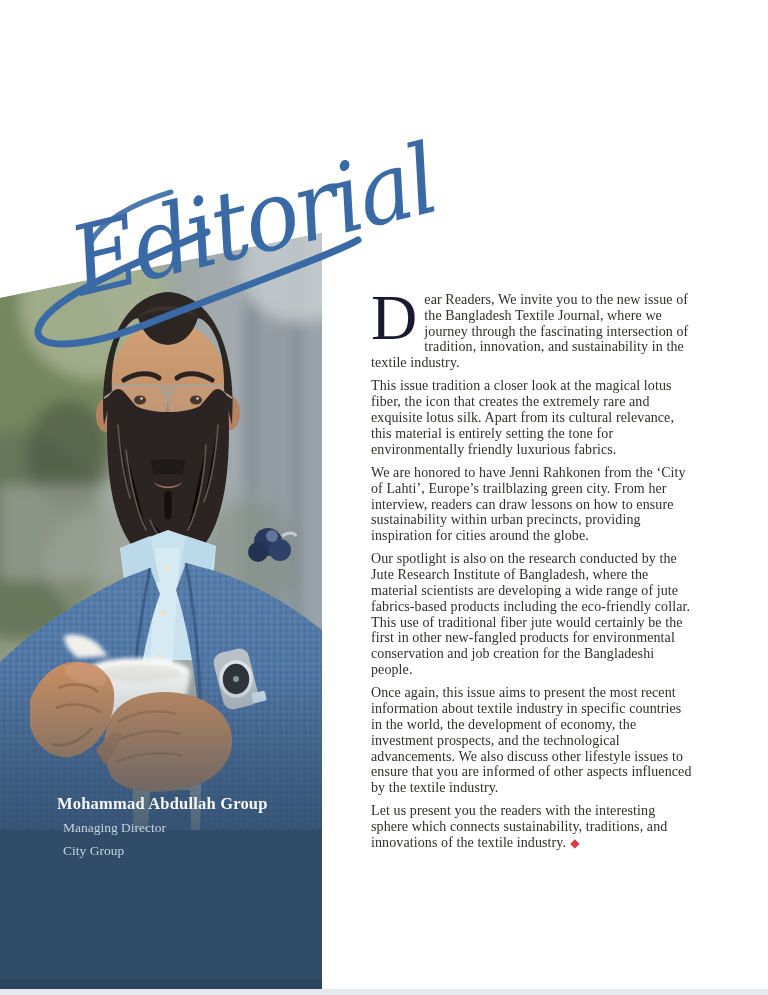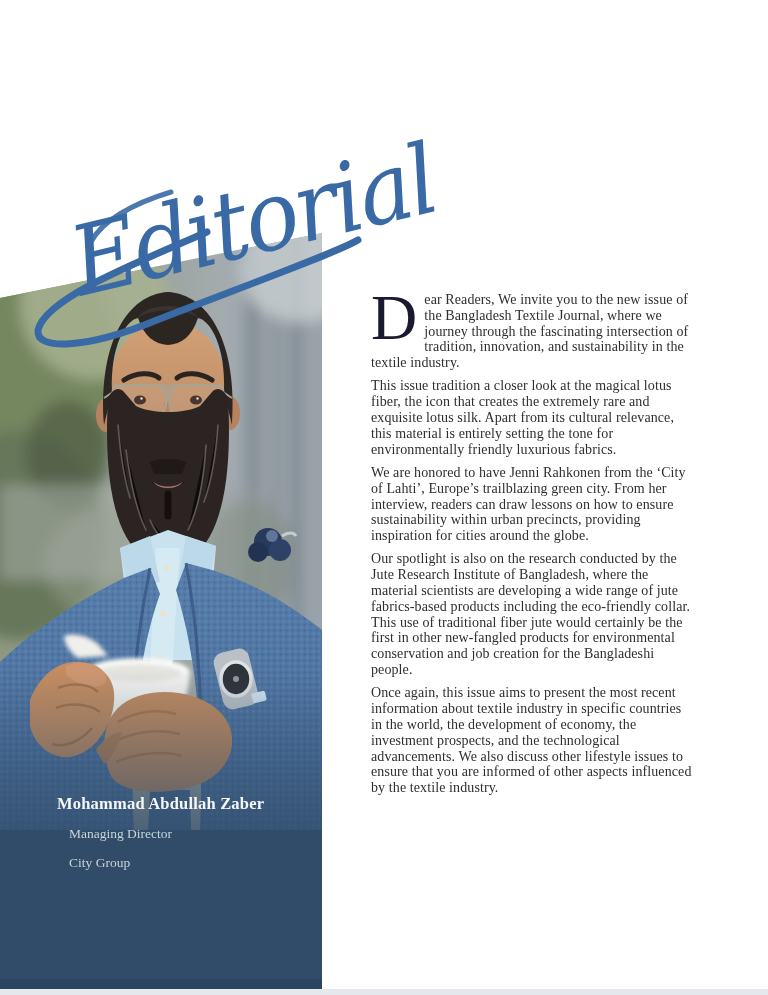--- a/index.html
+++ b/index.html
@@ -26,21 +26,21 @@
     float:left; font-size:64px; line-height:45px; padding:3px 7px 0 0;
     color:#191a31; font-weight:400;
   }
   .diamond { color:#d93b40; font-size:12px; margin-left:4px;
     font-family:"DejaVu Sans", sans-serif; }
 
   
   .author { position:absolute; left:57px; top:794px; z-index:5; }
   .author-name { font-size:16.5px; font-weight:bold; color:#f4f6f8;
     margin:0 0 4px 0; letter-spacing:0.2px; }
-  .author-line { font-size:13.5px; color:#c7d3dc; line-height:16.5px; margin:12px; }
+  .author-line { font-size:13.5px; color:#c7d3dc; line-height:16.5px; margin:6px; }
 
   
   .bottom-strip { position:absolute; left:0; top:989px; width:768px; height:6px;
     background:#e5e8ed; z-index:6; }
 </style>
 </head>
 <body>
 
 <div class="page">
 
@@ -222,29 +222,32 @@
         </g>
       </g>
 
       <rect x="0" y="440" width="322" height="325" fill="url(#overlayGrad)"></rect>
       <rect x="0" y="600" width="322" height="165" fill="#304c68"></rect>
       <rect x="0" y="749" width="322" height="11" fill="#2b4561"></rect>
     </g>
   </svg>
 
   <div class="author">
-    <p class="author-name">Mohammad Abdullah Zaber</p>
+    <p class="author-name">Mohammad Abdullah Group</p>
     <p class="author-line">Managing Director</p>
     <p class="author-line">City Group</p>
   </div>
 
   <div class="article">
     <p>
       <span class="dropcap">D</span><span>ear Readers, We invite you to the new issue of the Bangladesh Textile Journal, where we journey through the fascinating intersection of tradition, innovation, and sustainability in the textile industry.</span>
     </p>
     <p>This issue tradition a closer look at the magical lotus fiber, the icon that creates the extremely rare and exquisite lotus silk. Apart from its cultural relevance, this material is entirely setting the tone for environmentally friendly luxurious fabrics.</p>
     <p>We are honored to have Jenni Rahkonen from the ‘City of Lahti’, Europe’s trailblazing green city. From her interview, readers can draw lessons on how to ensure sustainability within urban precincts, providing inspiration for cities around the globe.</p>
     <p>Our spotlight is also on the research conducted by the Jute Research Institute of Bangladesh, where the material scientists are developing a wide range of jute fabrics-based products including the eco-friendly collar. This use of traditional fiber jute would certainly be the first in other new-fangled products for environmental conservation and job creation for the Bangladeshi people.</p>
     <p>Once again, this issue aims to present the most recent information about textile industry in specific countries in the world, the development of economy, the investment prospects, and the technological advancements. We also discuss other lifestyle issues to ensure that you are informed of other aspects influenced by the textile industry.</p>
+    <p>
+      <span>Let us present you the readers with the interesting sphere which connects sustainability, traditions, and innovations of the textile industry.</span><span class="diamond">◆</span>
+    </p>
   </div>
 
   <div class="bottom-strip"></div>
 </div>
 
 </body></html>

